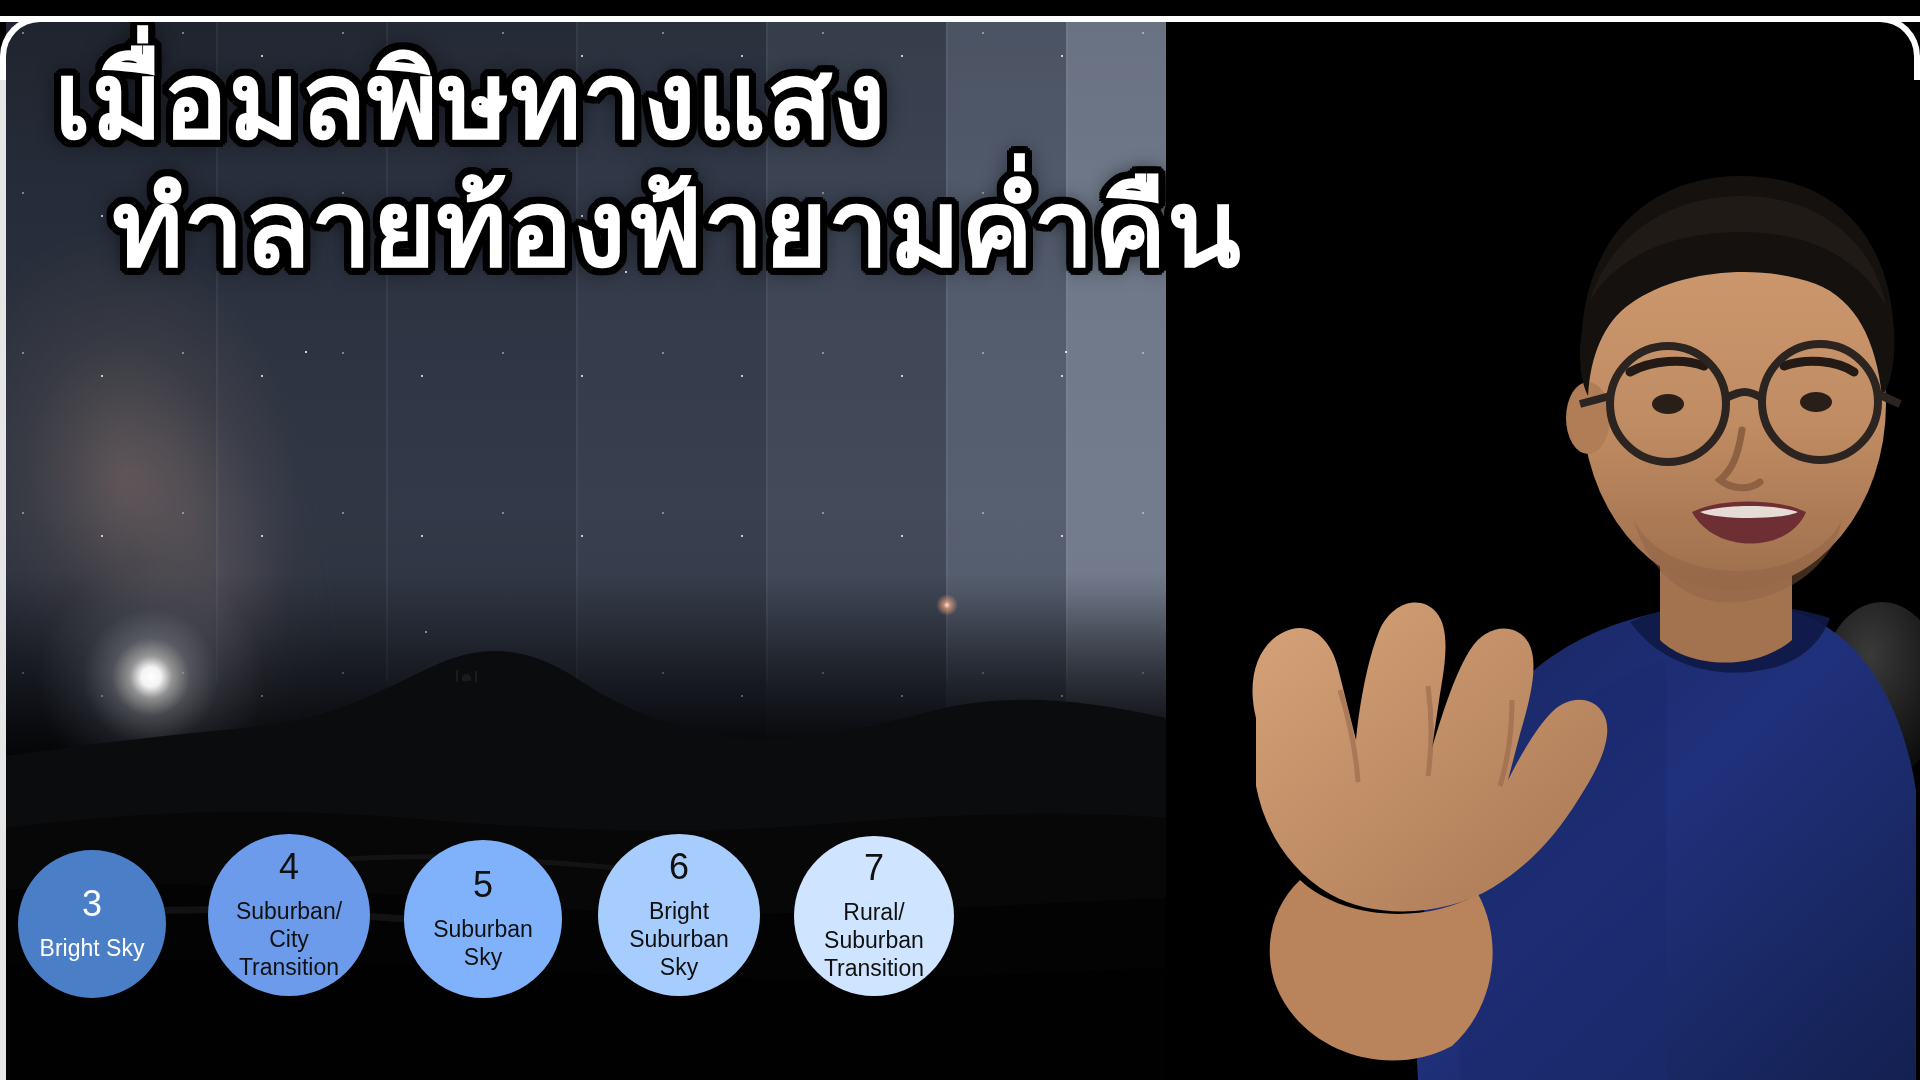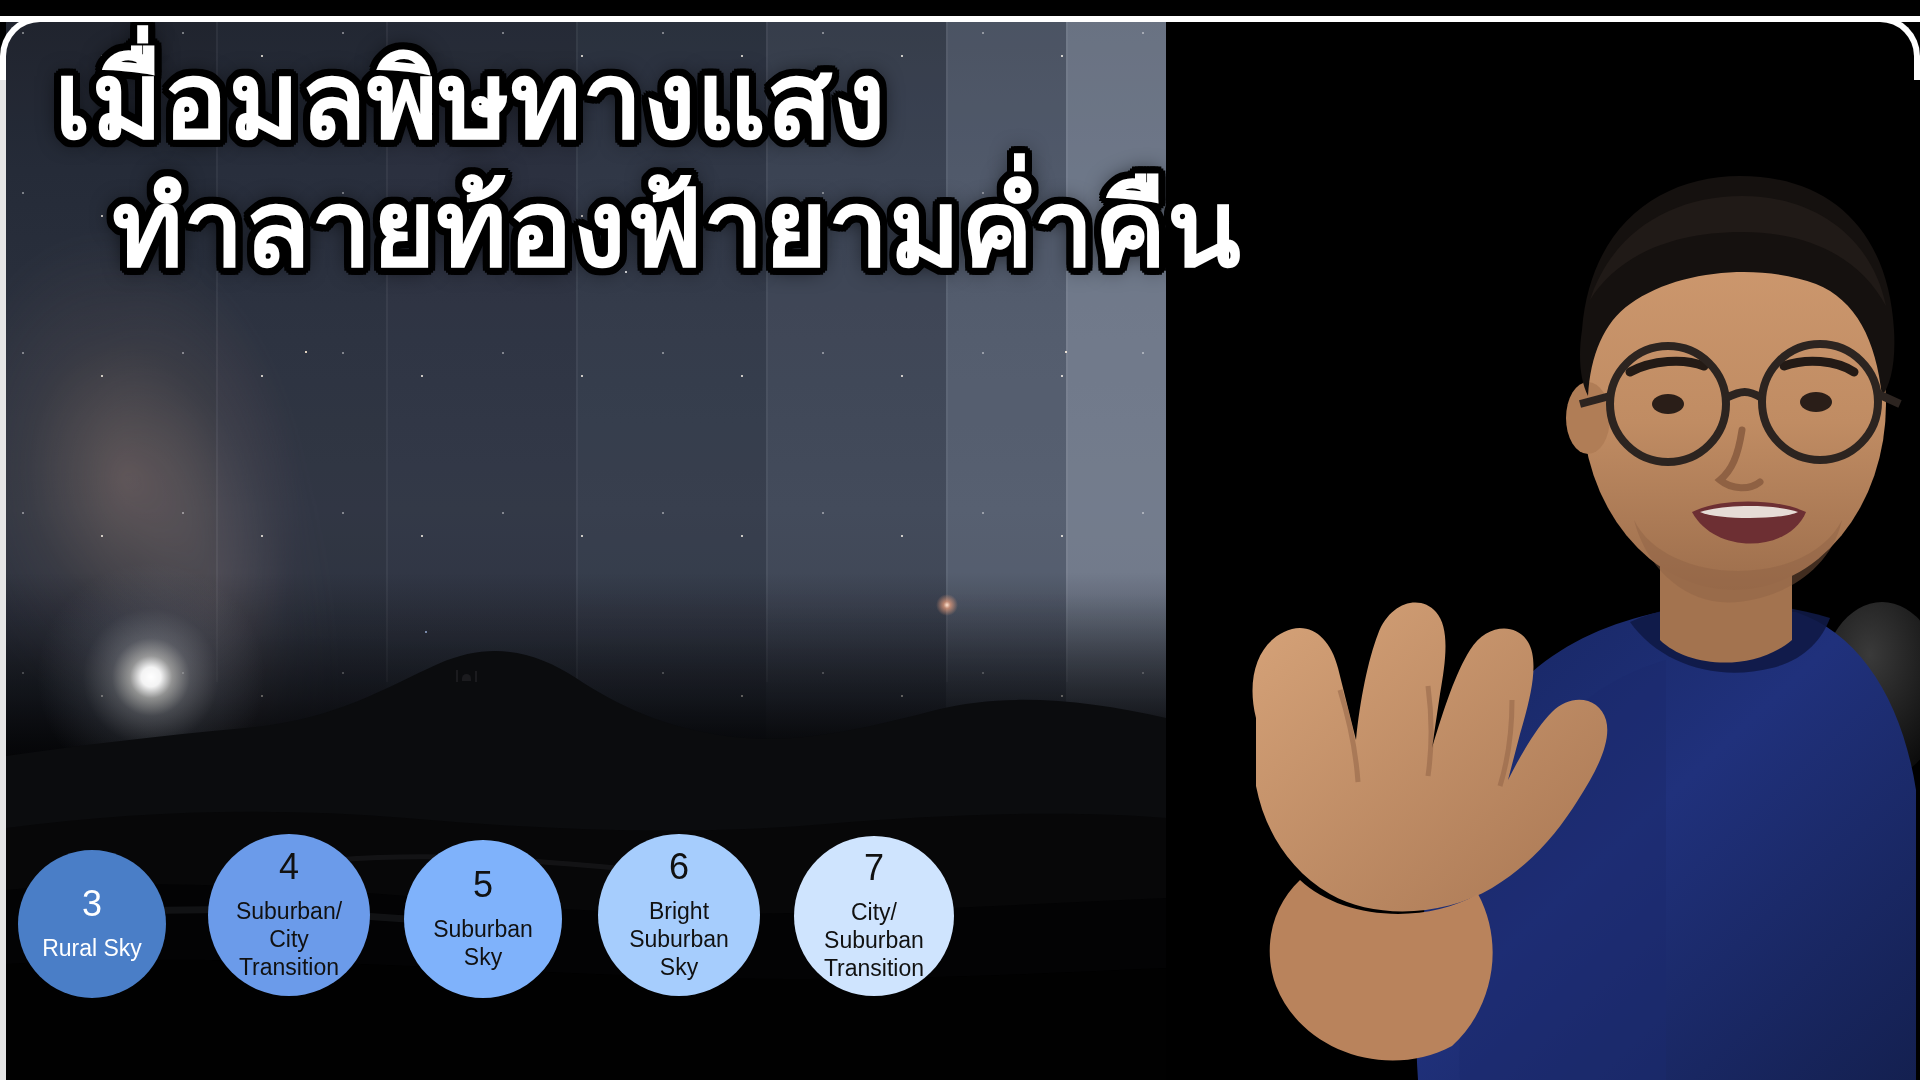--- a/index.html
+++ b/index.html
@@ -273,37 +273,37 @@
   </div>
 
   <div id="title-block">
     <div class="title-line" id="title-line-1">เมื่อมลพิษทางแสง</div>
     <div class="title-line" id="title-line-2">ทำลายท้องฟ้ายามค่ำคืน</div>
   </div>
 
   <div id="bortle-row">
       <div class="bortle-circle" style="left: 18px; top: 38px; width: 148px; height: 148px; background: rgb(74, 126, 199); color: rgb(255, 255, 255);">
         <div class="bortle-num">3</div>
-        <div class="bortle-label"><span>Rural Sky</span></div>
+        <div class="bortle-label"><span>Bright Sky</span></div>
       </div>
       <div class="bortle-circle" style="left: 208px; top: 22px; width: 162px; height: 162px; background: rgb(107, 155, 234); color: rgb(17, 17, 17);">
         <div class="bortle-num">4</div>
         <div class="bortle-label"><span>Suburban/</span><br><span>City</span><br><span>Transition</span></div>
       </div>
       <div class="bortle-circle" style="left: 404px; top: 28px; width: 158px; height: 158px; background: rgb(127, 178, 251); color: rgb(17, 17, 17);">
         <div class="bortle-num">5</div>
         <div class="bortle-label"><span>Suburban</span><br><span>Sky</span></div>
       </div>
       <div class="bortle-circle" style="left: 598px; top: 22px; width: 162px; height: 162px; background: rgb(166, 205, 253); color: rgb(17, 17, 17);">
         <div class="bortle-num">6</div>
         <div class="bortle-label"><span>Bright</span><br><span>Suburban</span><br><span>Sky</span></div>
       </div>
       <div class="bortle-circle" style="left: 794px; top: 24px; width: 160px; height: 160px; background: rgb(207, 228, 254); color: rgb(17, 17, 17);">
         <div class="bortle-num">7</div>
-        <div class="bortle-label"><span>City/</span><br><span>Suburban</span><br><span>Transition</span></div>
+        <div class="bortle-label"><span>Rural/</span><br><span>Suburban</span><br><span>Transition</span></div>
       </div>
     </div>
 
   <div id="right-dark"></div>
 
   <div id="presenter">
     <svg viewBox="0 0 760 1080" preserveAspectRatio="xMidYMax meet">
       <defs>
         <linearGradient id="shirtGrad" x1="0" y1="0" x2="1" y2="1">
           <stop offset="0%" stop-color="#16255f"></stop>

